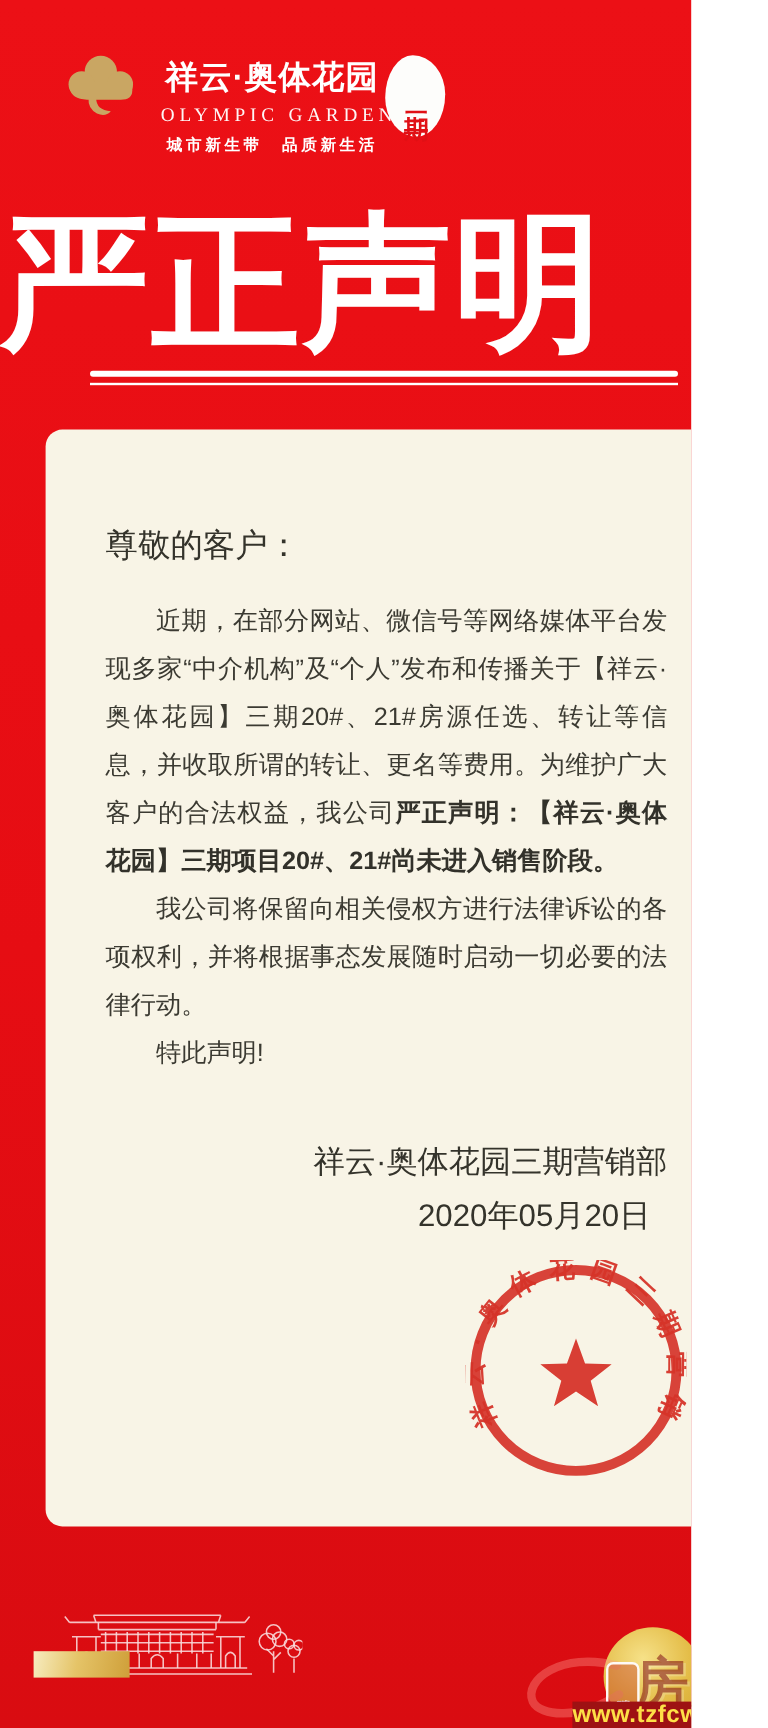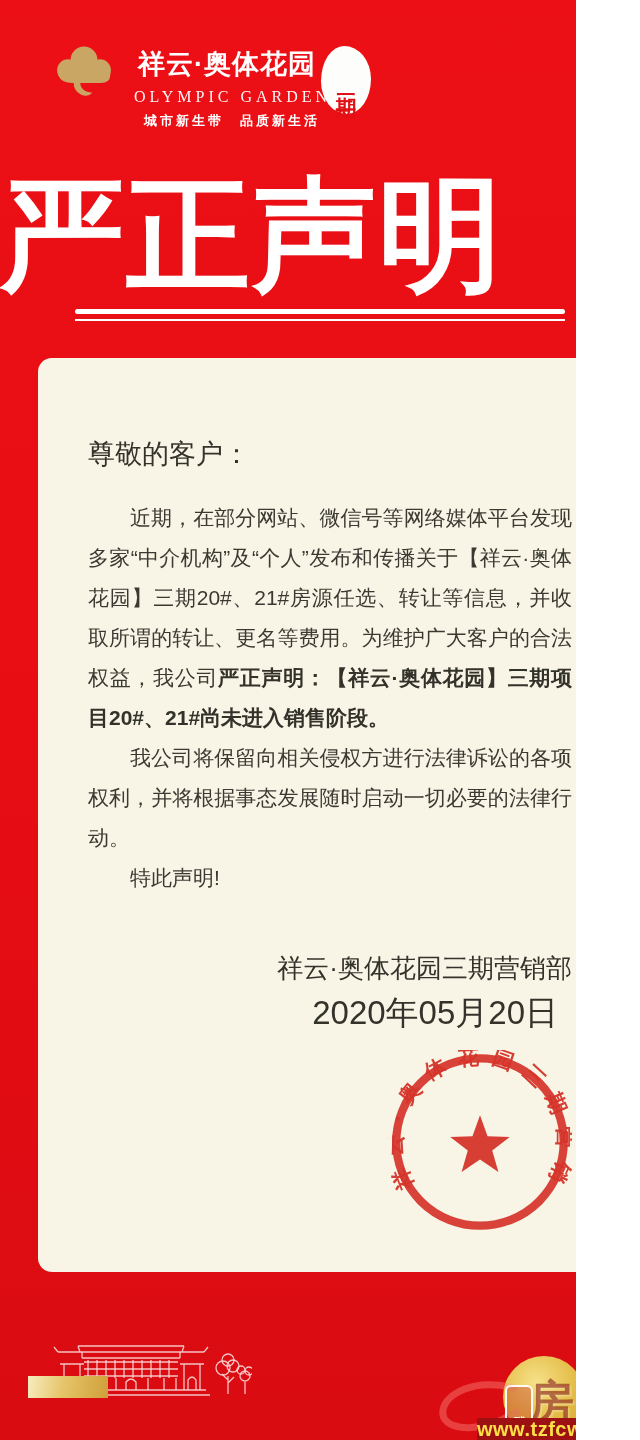--- a/index.html
+++ b/index.html
@@ -6,50 +6,50 @@
   .page{
     position:relative; width:576px; height:1440px; overflow:hidden;
     background:linear-gradient(180deg,#ec1016 0%, #e60d13 55%, #d90c11 100%);
     font-family:"Liberation Sans", sans-serif;
   }
   
   .logo-cloud{position:absolute; left:52px; top:40px; width:64px; height:72px;}
   .logo-text{position:absolute; left:134px; top:46px; width:186px; text-align:center; color:#fff;}
   .logo-brand{font-size:27px; font-weight:bold; letter-spacing:1px; white-space:nowrap;}
   .logo-en{font-family:"Liberation Serif", serif; font-size:16px; letter-spacing:4px; margin-top:6px; opacity:.96; white-space:nowrap;}
-  .logo-slogan{font-size:13px; font-weight:bold; letter-spacing:3px; margin-top:6px; white-space:nowrap;text-align:right;}
+  .logo-slogan{font-size:13px; font-weight:bold; letter-spacing:3px; margin-top:6px; white-space:nowrap;}
   .phase-badge{
     position:absolute; left:321px; top:46px; width:50px; height:68px;
     background:#fdfdfb; border-radius:46% 54% 48% 52% / 52% 48% 52% 48%;
     display:flex; align-items:center; justify-content:center;
   }
   .phase-badge span{
     writing-mode:vertical-rl; text-orientation:upright;
     color:#e01015; font-size:21px; font-weight:bold; letter-spacing:4px;
   }
   
   .big-title{
     position:absolute; left:0; top:168px; width:640px; text-align:left;
     font-family:"Liberation Serif", serif; font-weight:900;
     font-size:124px; line-height:1.12; color:#fff; letter-spacing:2px; white-space:nowrap;
   }
   .title-line-thick{position:absolute; left:75px; top:309px; width:490px; height:5px; background:#fff; border-radius:3px;}
   .title-line-thin {position:absolute; left:75px; top:319px; width:490px; height:2px; background:#fff;}
   
   .card{
     position:absolute; left:38px; top:358px; width:564px; height:914px;
-    background:#f8f4e6; border-radius:14px;padding-left:16px;
+    background:#f8f4e6; border-radius:14px;
   }
   .card-body{position:absolute; left:50px; right:46px; top:78px;}
   .greeting{font-size:27px; color:#34332b; margin:0 0 26px 0;}
   .stmt p{margin:0; font-size:21px; line-height:40px; color:#3b3a32; text-align:justify; text-indent:2em;}
   .stmt .bold{font-weight:bold; color:#32312a;}
   .sig-block{margin-top:48px; text-align:right; color:#34332b;}
   .sig-name{font-size:26px; line-height:44px;}
-  .sig-date{font-size:33px; line-height:46px; padding-right:14px;}
+  .sig-date{font-size:26px; line-height:46px; padding-right:14px;}
   
   .stamp{position:absolute; left:350px; top:692px; width:184px; height:184px; opacity:.93;}
   
   .building{position:absolute; left:52px; top:1336px; width:200px; height:64px;}
   .gold-bar{
     position:absolute; left:28px; top:1376px; width:80px; height:22px;
     background:linear-gradient(100deg,#f7ecc0 0%, #e5c468 45%, #cf9f39 100%);
   }
   .moon{
     position:absolute; left:503px; top:1356px; width:82px; height:82px; border-radius:50%;

